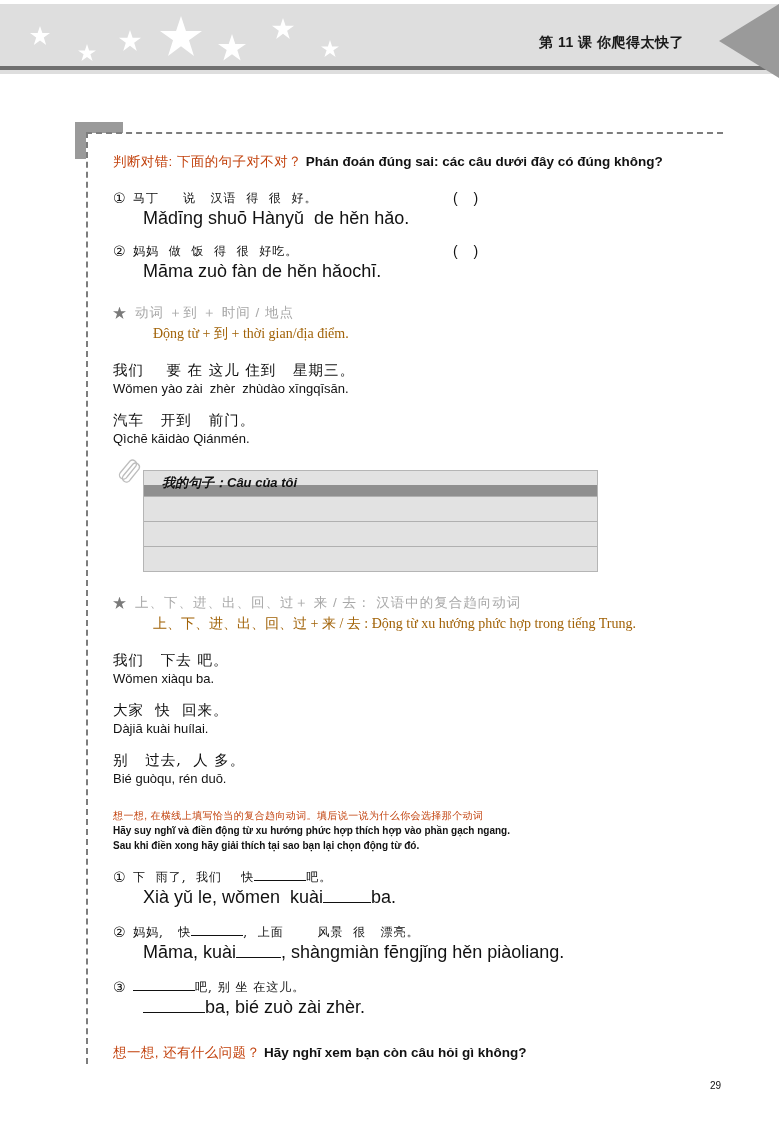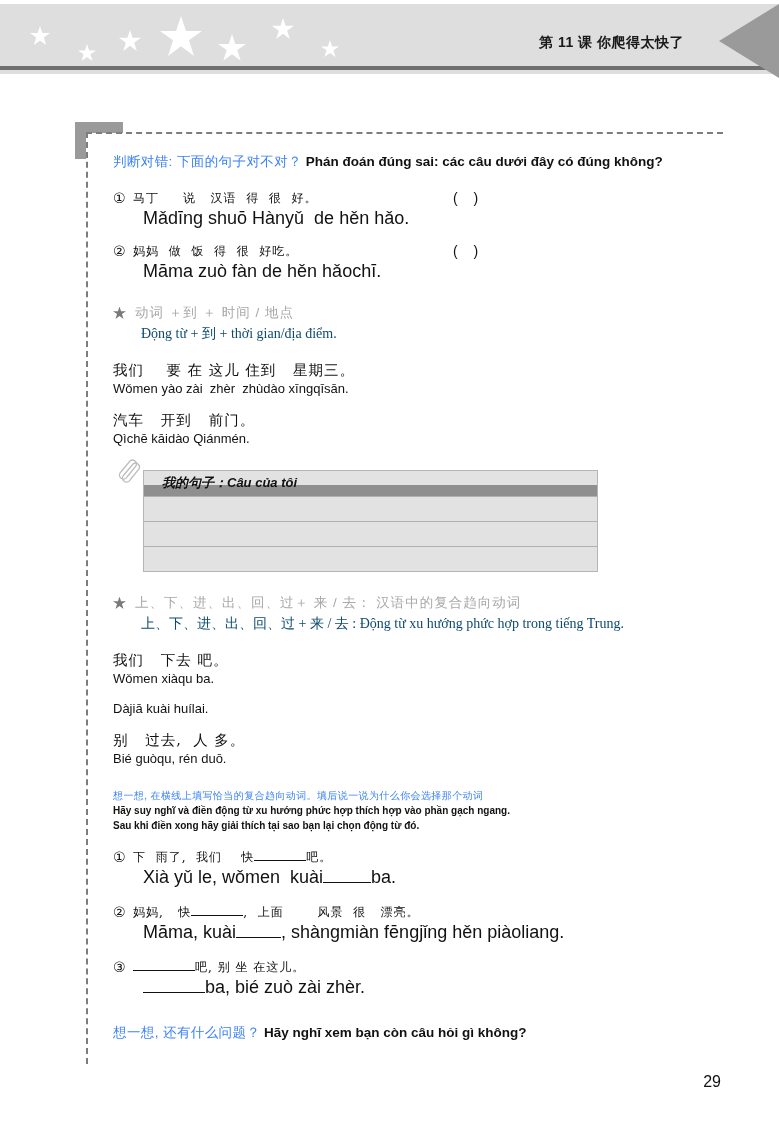--- a/index.html
+++ b/index.html
@@ -99,21 +99,21 @@
     width: 625px;
   }
 
   
   .prompt {
     margin: 0 0 6px 0;
     font-size: 13.5px;
     line-height: 1.45;
   }
   .zh-gray {
-    color: #3b82f6;
+    color: #c2410c;
     letter-spacing: 0.4px;
   }
   .vi-bold {
     color: #111111;
     font-weight: 600;
   }
 
   .ex-item {
     position: relative;
     margin: 0 0 14px 0;
@@ -162,24 +162,24 @@
     background: #7a7a7a;
     clip-path: polygon(50% 0%, 61.8% 35.5%, 100% 35.5%, 69% 57.5%, 80.9% 95%, 50% 72%, 19.1% 95%, 31% 57.5%, 0% 35.5%, 38.2% 35.5%);
   }
   .gram-zh {
     margin: 0 0 3px 22px;
     font-size: 13.5px;
     color: #a8a8a8;
     letter-spacing: 1px;
   }
   .gram-vi {
-    margin: 0 0 0 28px;
+    margin: 0 0 0 40px;
     font-size: 14px;
     font-family: "Liberation Serif", "DejaVu Serif", serif;
-    color: #0c4a6e;
+    color: #a16207;
   }
 
   
   .sent {
     margin: 0 0 15px 0;
   }
   .sent-hanzi {
     margin: 0 0 1px 0;
     font-size: 14.5px;
     font-family: "DejaVu Serif", "Liberation Serif", serif;
@@ -264,21 +264,21 @@
 
   .closing {
     margin: 26px 0 0 0;
     font-size: 13.5px;
   }
 
   .pagenum {
     position: absolute;
     right: 58px;
     bottom: 39px;
-    font-size: 16px;
+    font-size: 10px;
     color: #111;
   }
 </style>
 </head>
 <body>
 
 <div class="header">
   <div class="header-star" style="left:30px;top:22px;width:20px;height:20px;"></div>
   <div class="header-star" style="left:78px;top:40px;width:18px;height:18px;"></div>
   <div class="header-star" style="left:119px;top:26px;width:22px;height:22px;"></div>
@@ -356,20 +356,21 @@
     <span class="gram-star"></span>
     <div class="gram-zh">上、下、进、出、回、过＋ 来 / 去： 汉语中的复合趋向动词</div>
     <div class="gram-vi">上、下、进、出、回、过 + 来 / 去 : Động từ xu hướng phức hợp trong tiếng Trung.</div>
   </div>
 
   <div class="sent">
     <div class="sent-hanzi">我们   下去 吧。</div>
     <div class="sent-pinyin">Wǒmen xiàqu ba.</div>
   </div>
   <div class="sent">
+    <div class="sent-hanzi">大家  快  回来。</div>
     <div class="sent-pinyin">Dàjiā kuài huílai.</div>
   </div>
   <div class="sent">
     <div class="sent-hanzi">别   过去,  人 多。</div>
     <div class="sent-pinyin">Bié guòqu, rén duō.</div>
   </div>
 
   <p class="instr">
     <span class="zh-gray">想一想, 在横线上填写恰当的复合趋向动词。填后说一说为什么你会选择那个动词</span>
     <span class="vi-bold">Hãy suy nghĩ và điền động từ xu hướng phức hợp thích hợp vào phần gạch ngang.</span>

